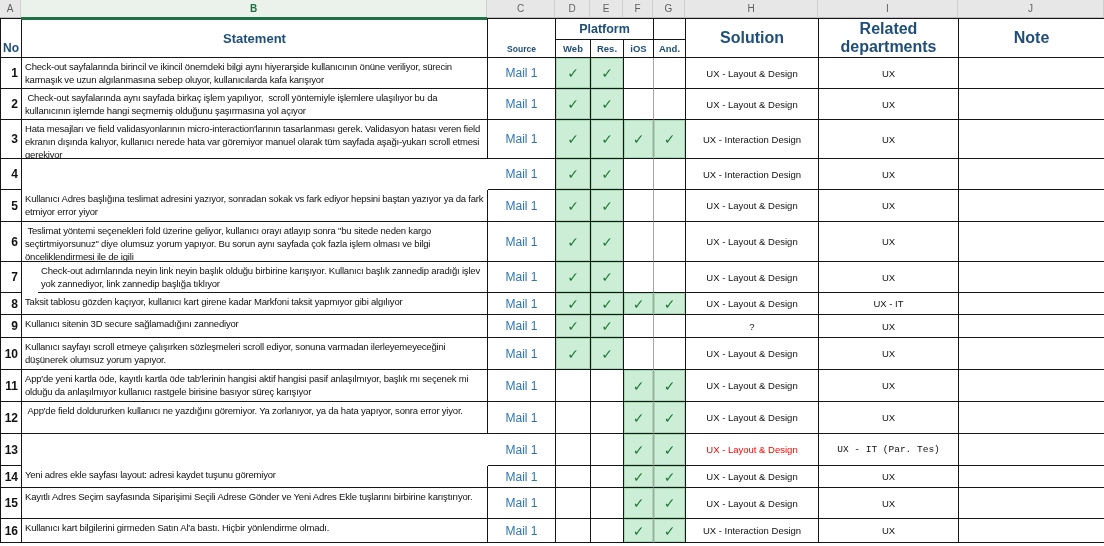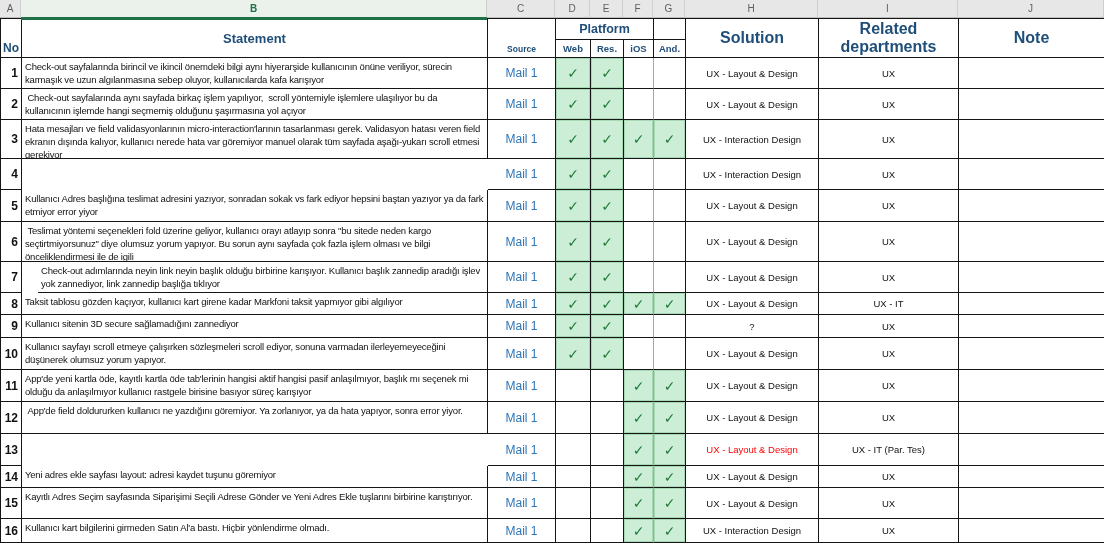--- a/index.html
+++ b/index.html
@@ -206,21 +206,21 @@
       <div class="cell sol" style="grid-area: 14 / 8;">UX - Layout &amp; Design</div>
       <div class="cell rel" style="grid-area: 14 / 9;">UX</div>
       <div class="cell note" style="grid-area: 14 / 10;"></div>
       <div class="cell num" style="grid-area: 15 / 1;">13</div>
       <div class="cell src" style="grid-area: 15 / 3;">Mail 1</div>
       <div class="cell plat d" style="grid-area: 15 / 4;"></div>
       <div class="cell plat e" style="grid-area: 15 / 5;"></div>
       <div class="cell plat f checked" style="grid-area: 15 / 6;">✓</div>
       <div class="cell plat g checked" style="grid-area: 15 / 7;">✓</div>
       <div class="cell sol alert" style="grid-area: 15 / 8;">UX - Layout &amp; Design</div>
-      <div class="cell rel" style="grid-area: 15 / 9;">UX - IT (Par. Tes)</div>
+      <div class="cell rel" style="grid-area: 15 / 9; font-family: Liberation Mono, monospace;">UX - IT (Par. Tes)</div>
       <div class="cell note" style="grid-area: 15 / 10;"></div>
       <div class="cell num" style="grid-area: 16 / 1;">14</div>
       <div class="cell stmt" style="grid-area: 16 / 2;">Yeni adres ekle sayfası layout: adresi kaydet tuşunu göremiyor</div>
       <div class="cell src" style="grid-area: 16 / 3;">Mail 1</div>
       <div class="cell plat d" style="grid-area: 16 / 4;"></div>
       <div class="cell plat e" style="grid-area: 16 / 5;"></div>
       <div class="cell plat f checked" style="grid-area: 16 / 6;">✓</div>
       <div class="cell plat g checked" style="grid-area: 16 / 7;">✓</div>
       <div class="cell sol" style="grid-area: 16 / 8;">UX - Layout &amp; Design</div>
       <div class="cell rel" style="grid-area: 16 / 9;">UX</div>

